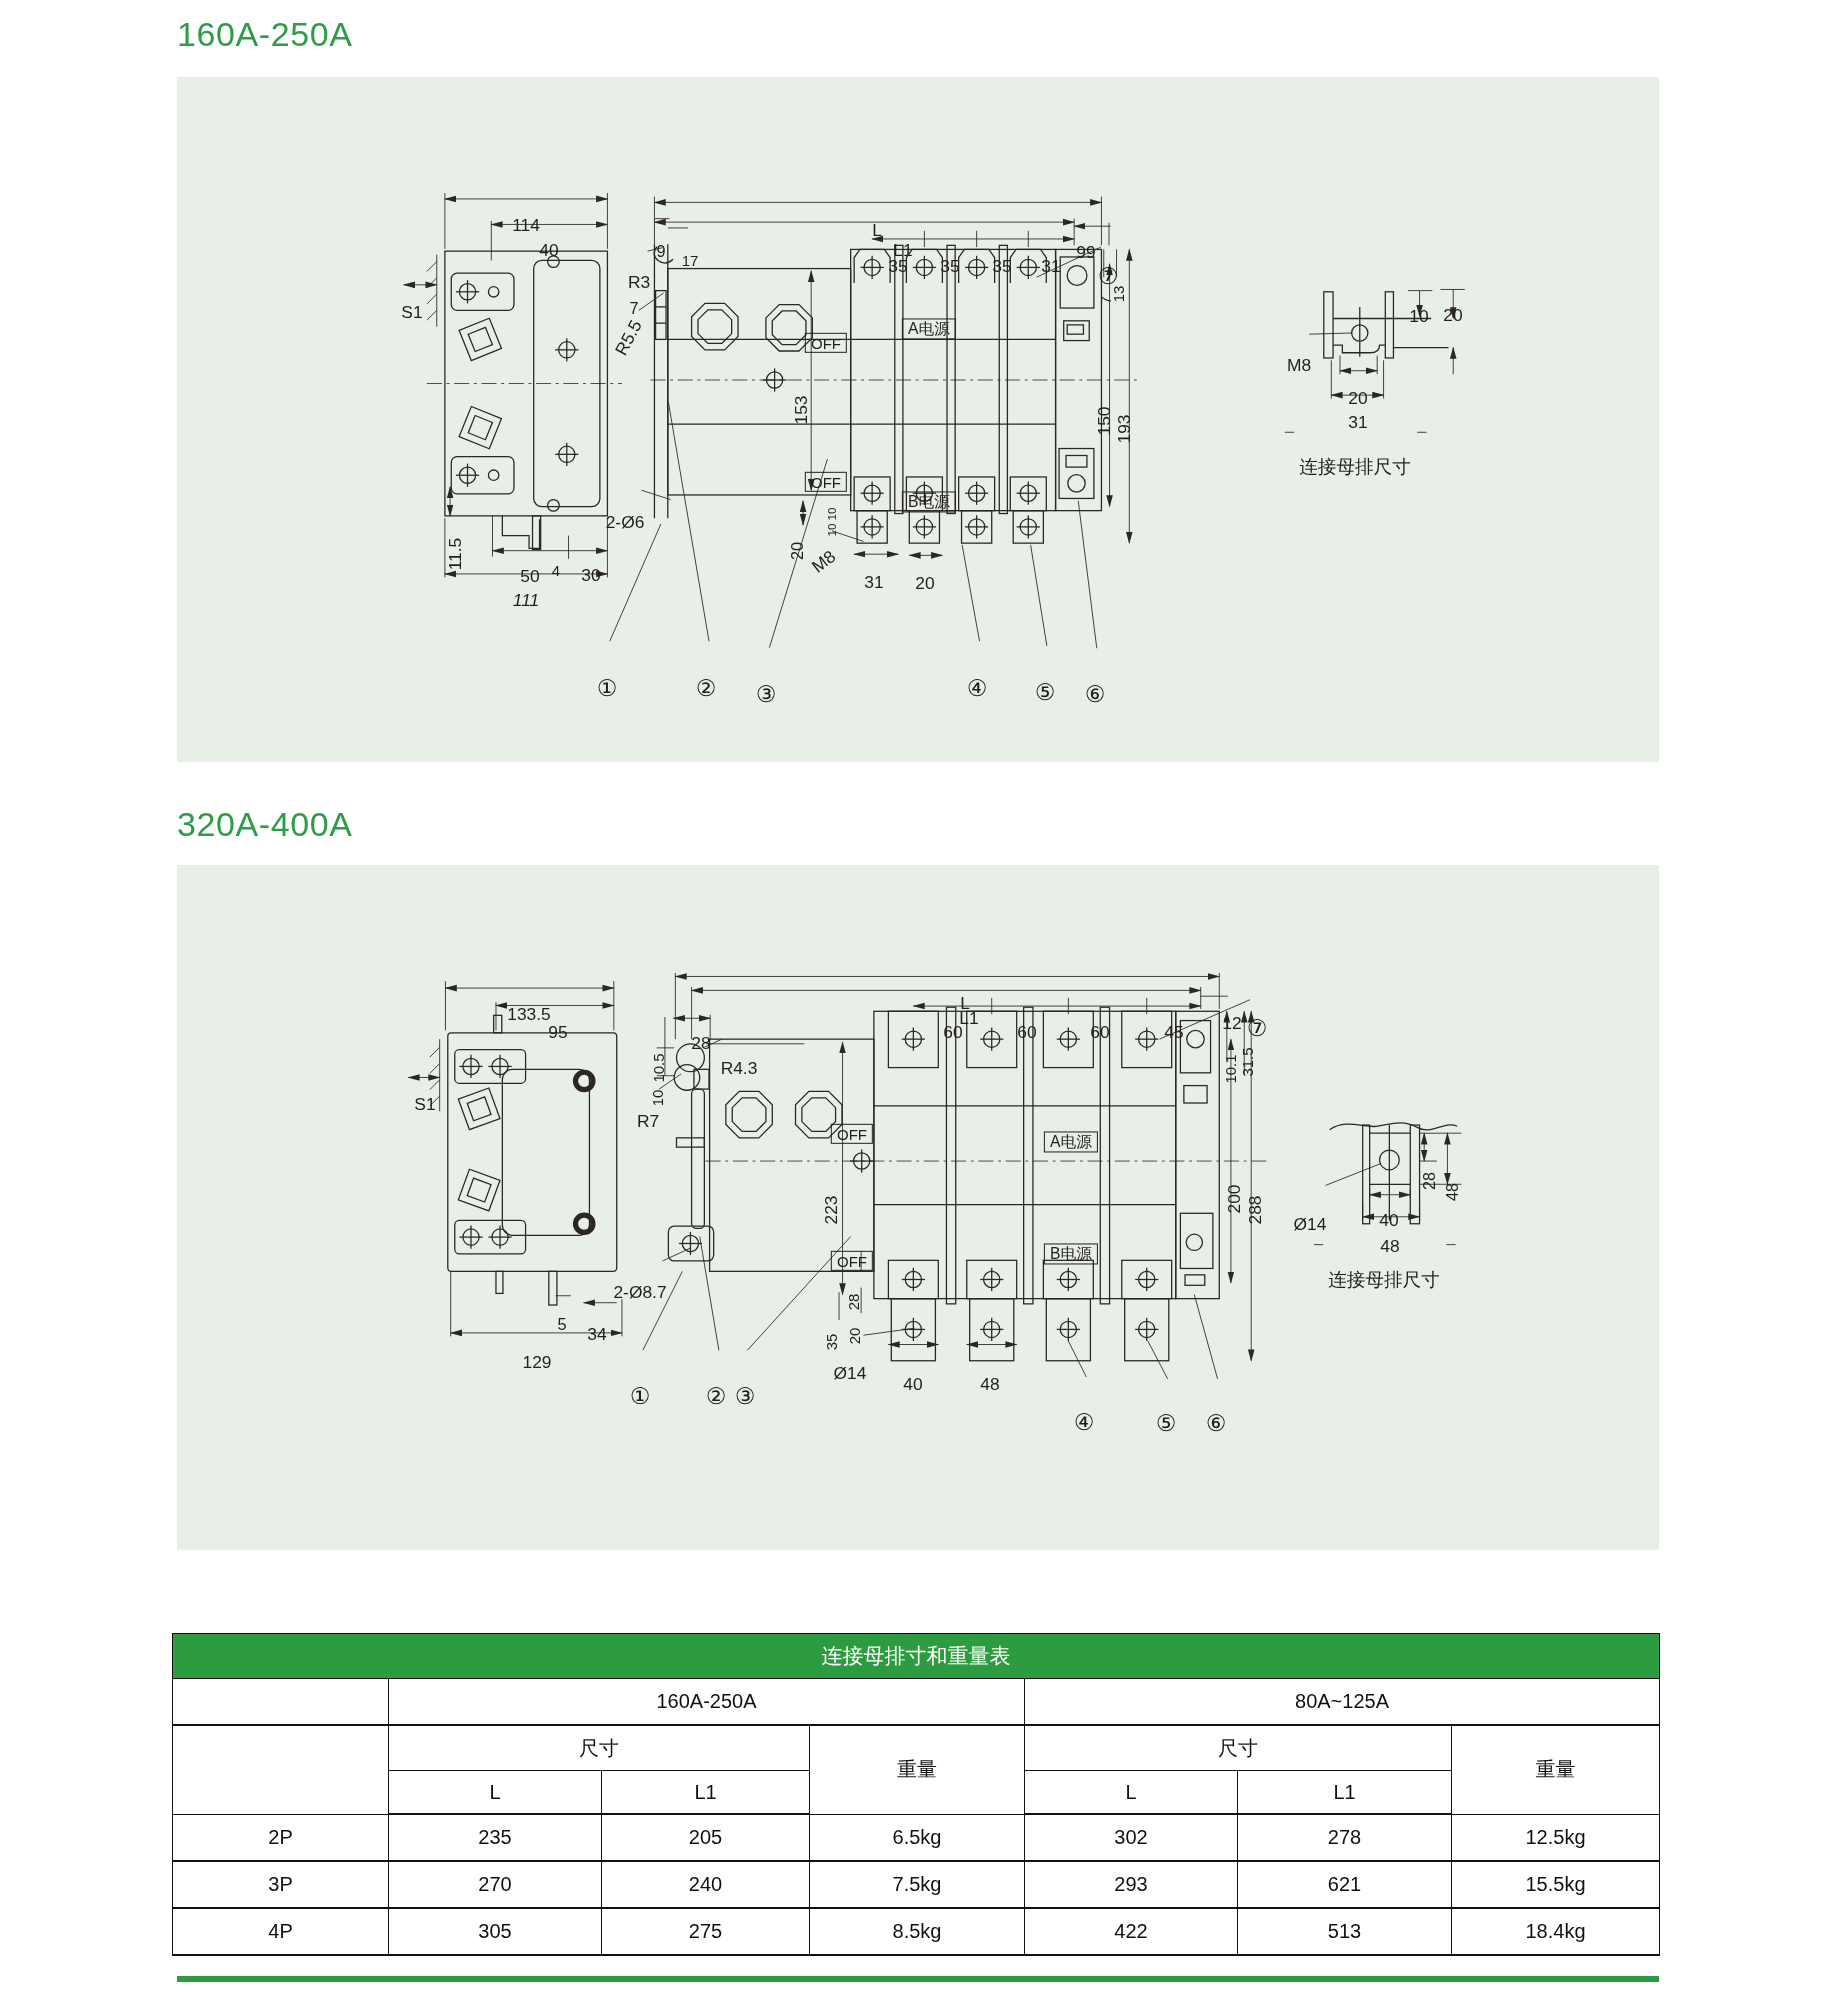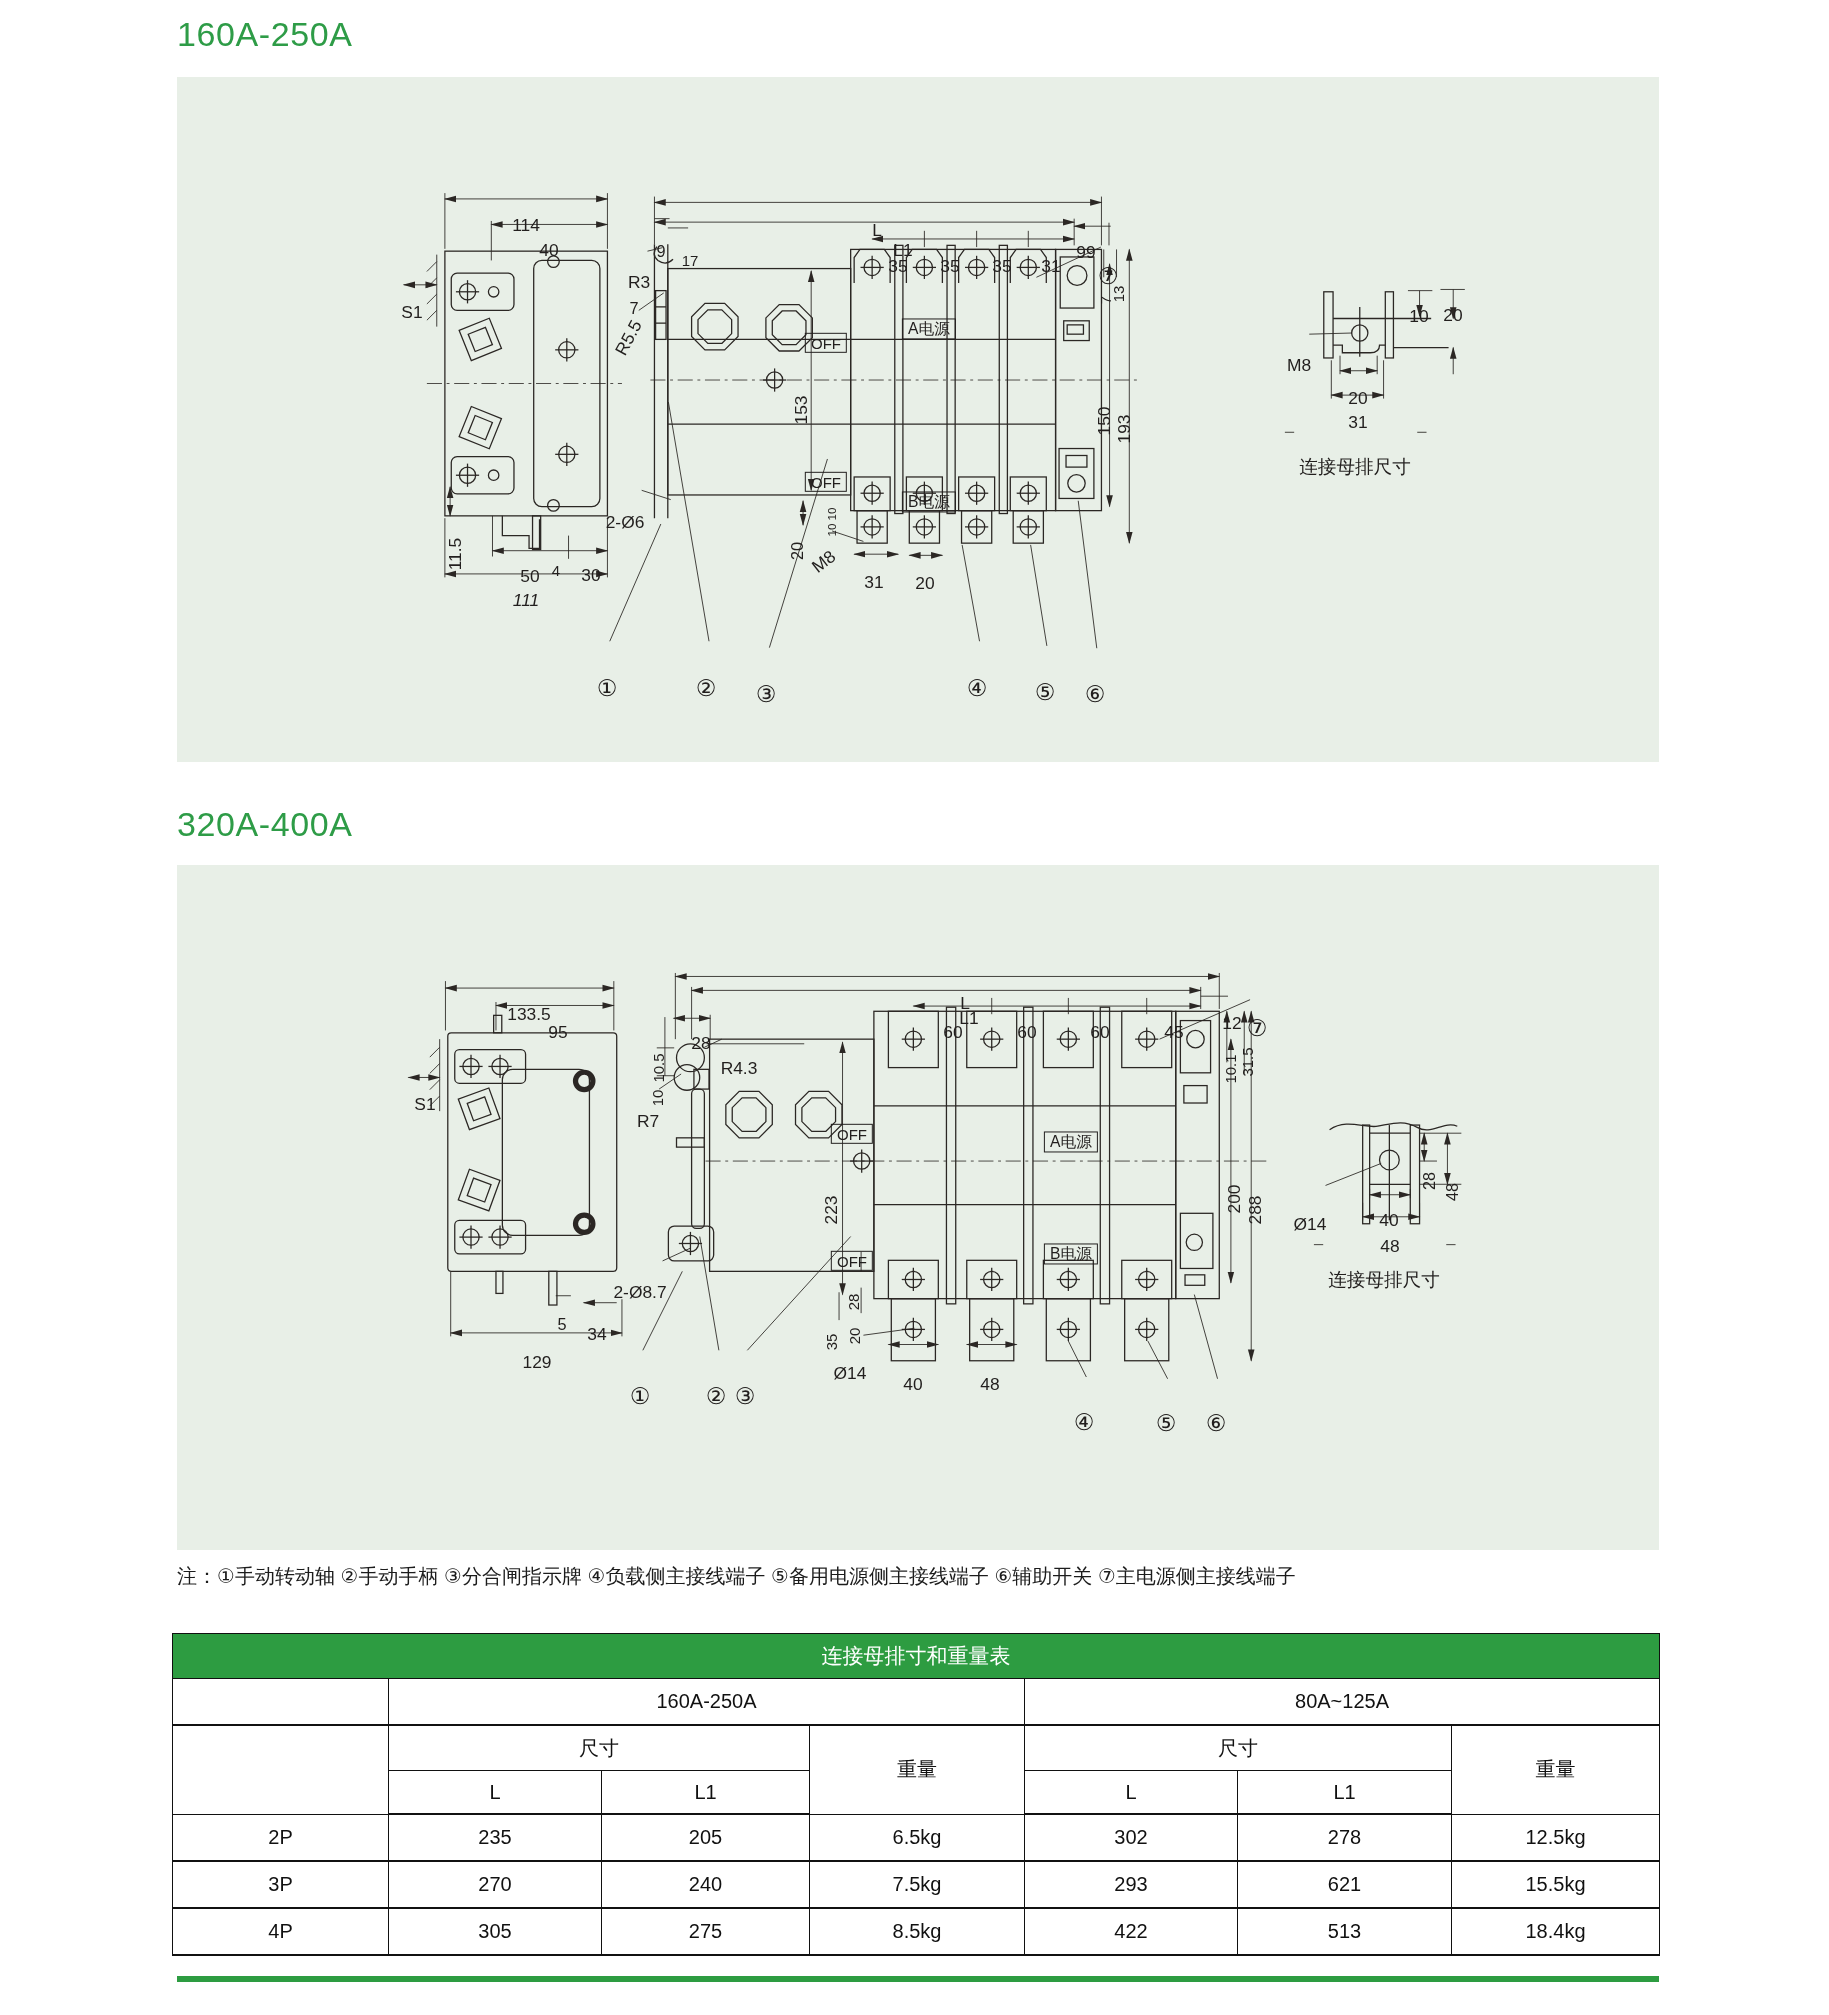--- a/index.html
+++ b/index.html
@@ -502,21 +502,20 @@
         <span class="dim" style="left: 1039px; top: 522px; font-size: 23px; transform: translate(-50%, -50%);">⑥</span>
         <span class="dim" style="left: 1252px; top: 280px; font-size: 16.3px; transform: translate(-50%, -50%) rotate(-90deg);">28</span>
         <span class="dim" style="left: 1275px; top: 291px; font-size: 16.3px; transform: translate(-50%, -50%) rotate(-90deg);">48</span>
         <span class="dim" style="left: 1133px; top: 324px; transform: translate(-50%, -50%);">Ø14</span>
         <span class="dim" style="left: 1212px; top: 320px; transform: translate(-50%, -50%);">40</span>
         <span class="dim" style="left: 1213px; top: 346px; transform: translate(-50%, -50%);">48</span>
         <span class="dim" style="left: 1207px; top: 379px; font-size: 18.6px; transform: translate(-50%, -50%);">连接母排尺寸</span>
       </div>
   </div>
 
-  <div class="note">注：①手动转动轴  ②手动手柄  ③分合闸指示牌  ④负载侧主接线端子  ⑤备用电源侧主接线端子  ⑥辅助开关  ⑦主电源侧主接线端子</div>
 
   <div class="tblwrap">
     <table class="spec">
       <colgroup>
         <col style="width:216px">
           <col style="width:213px">
           <col style="width:208px">
           <col style="width:215px">
         <col style="width:213px">
           <col style="width:214px">

